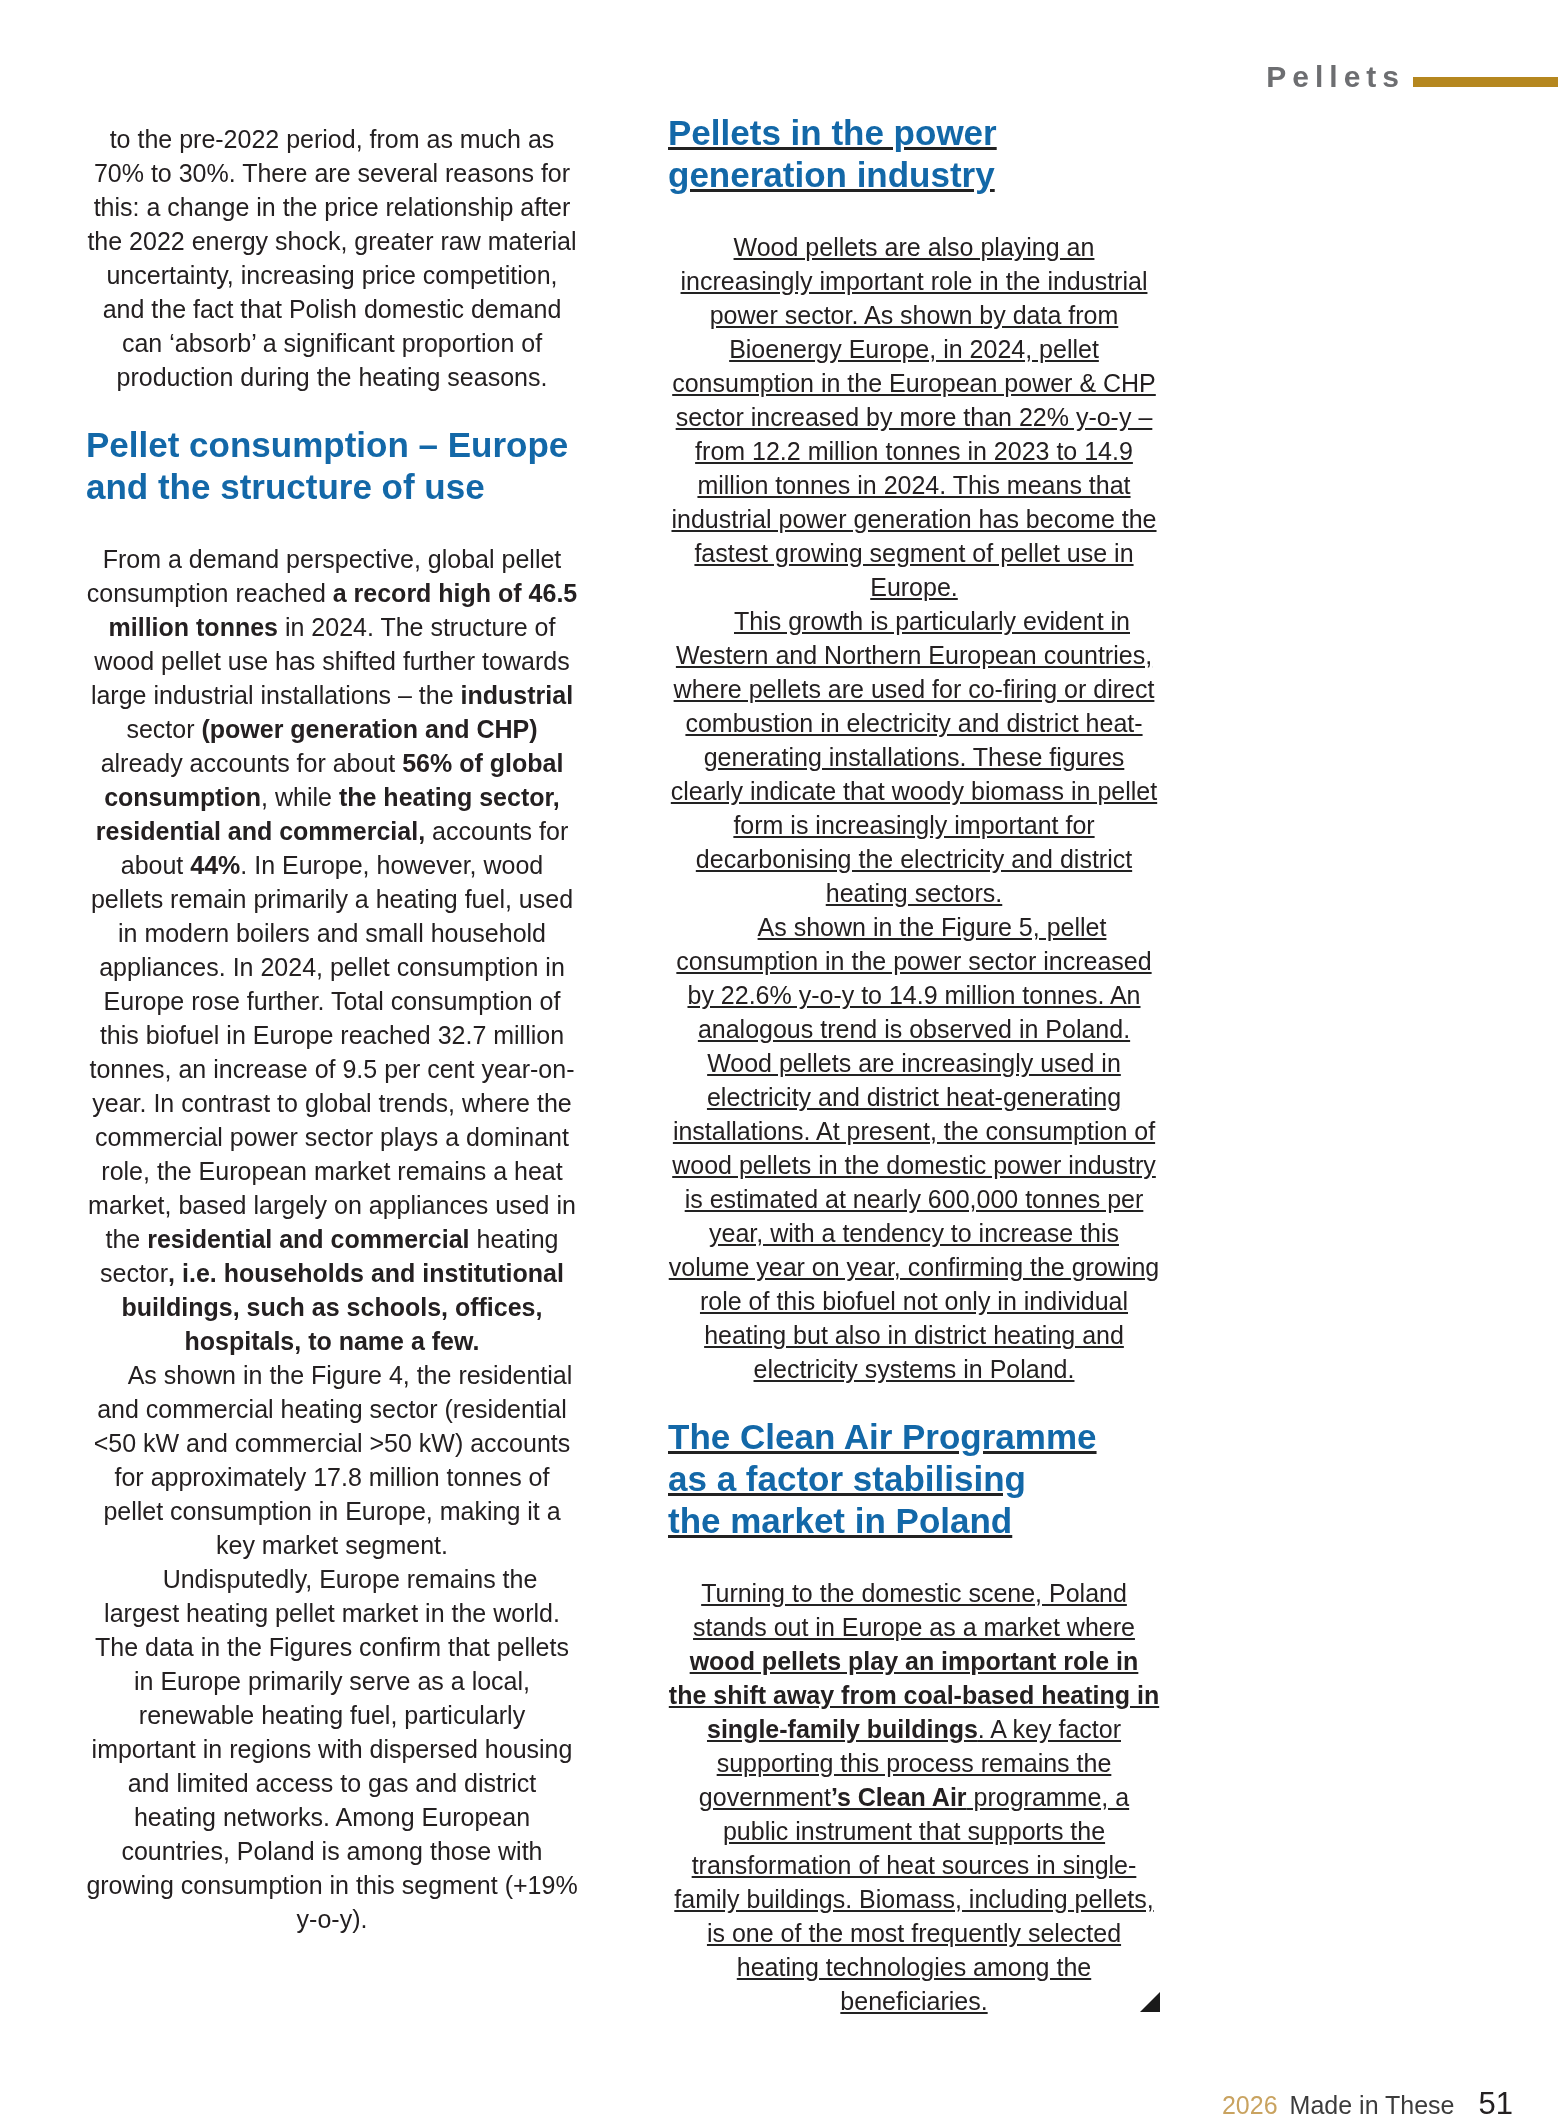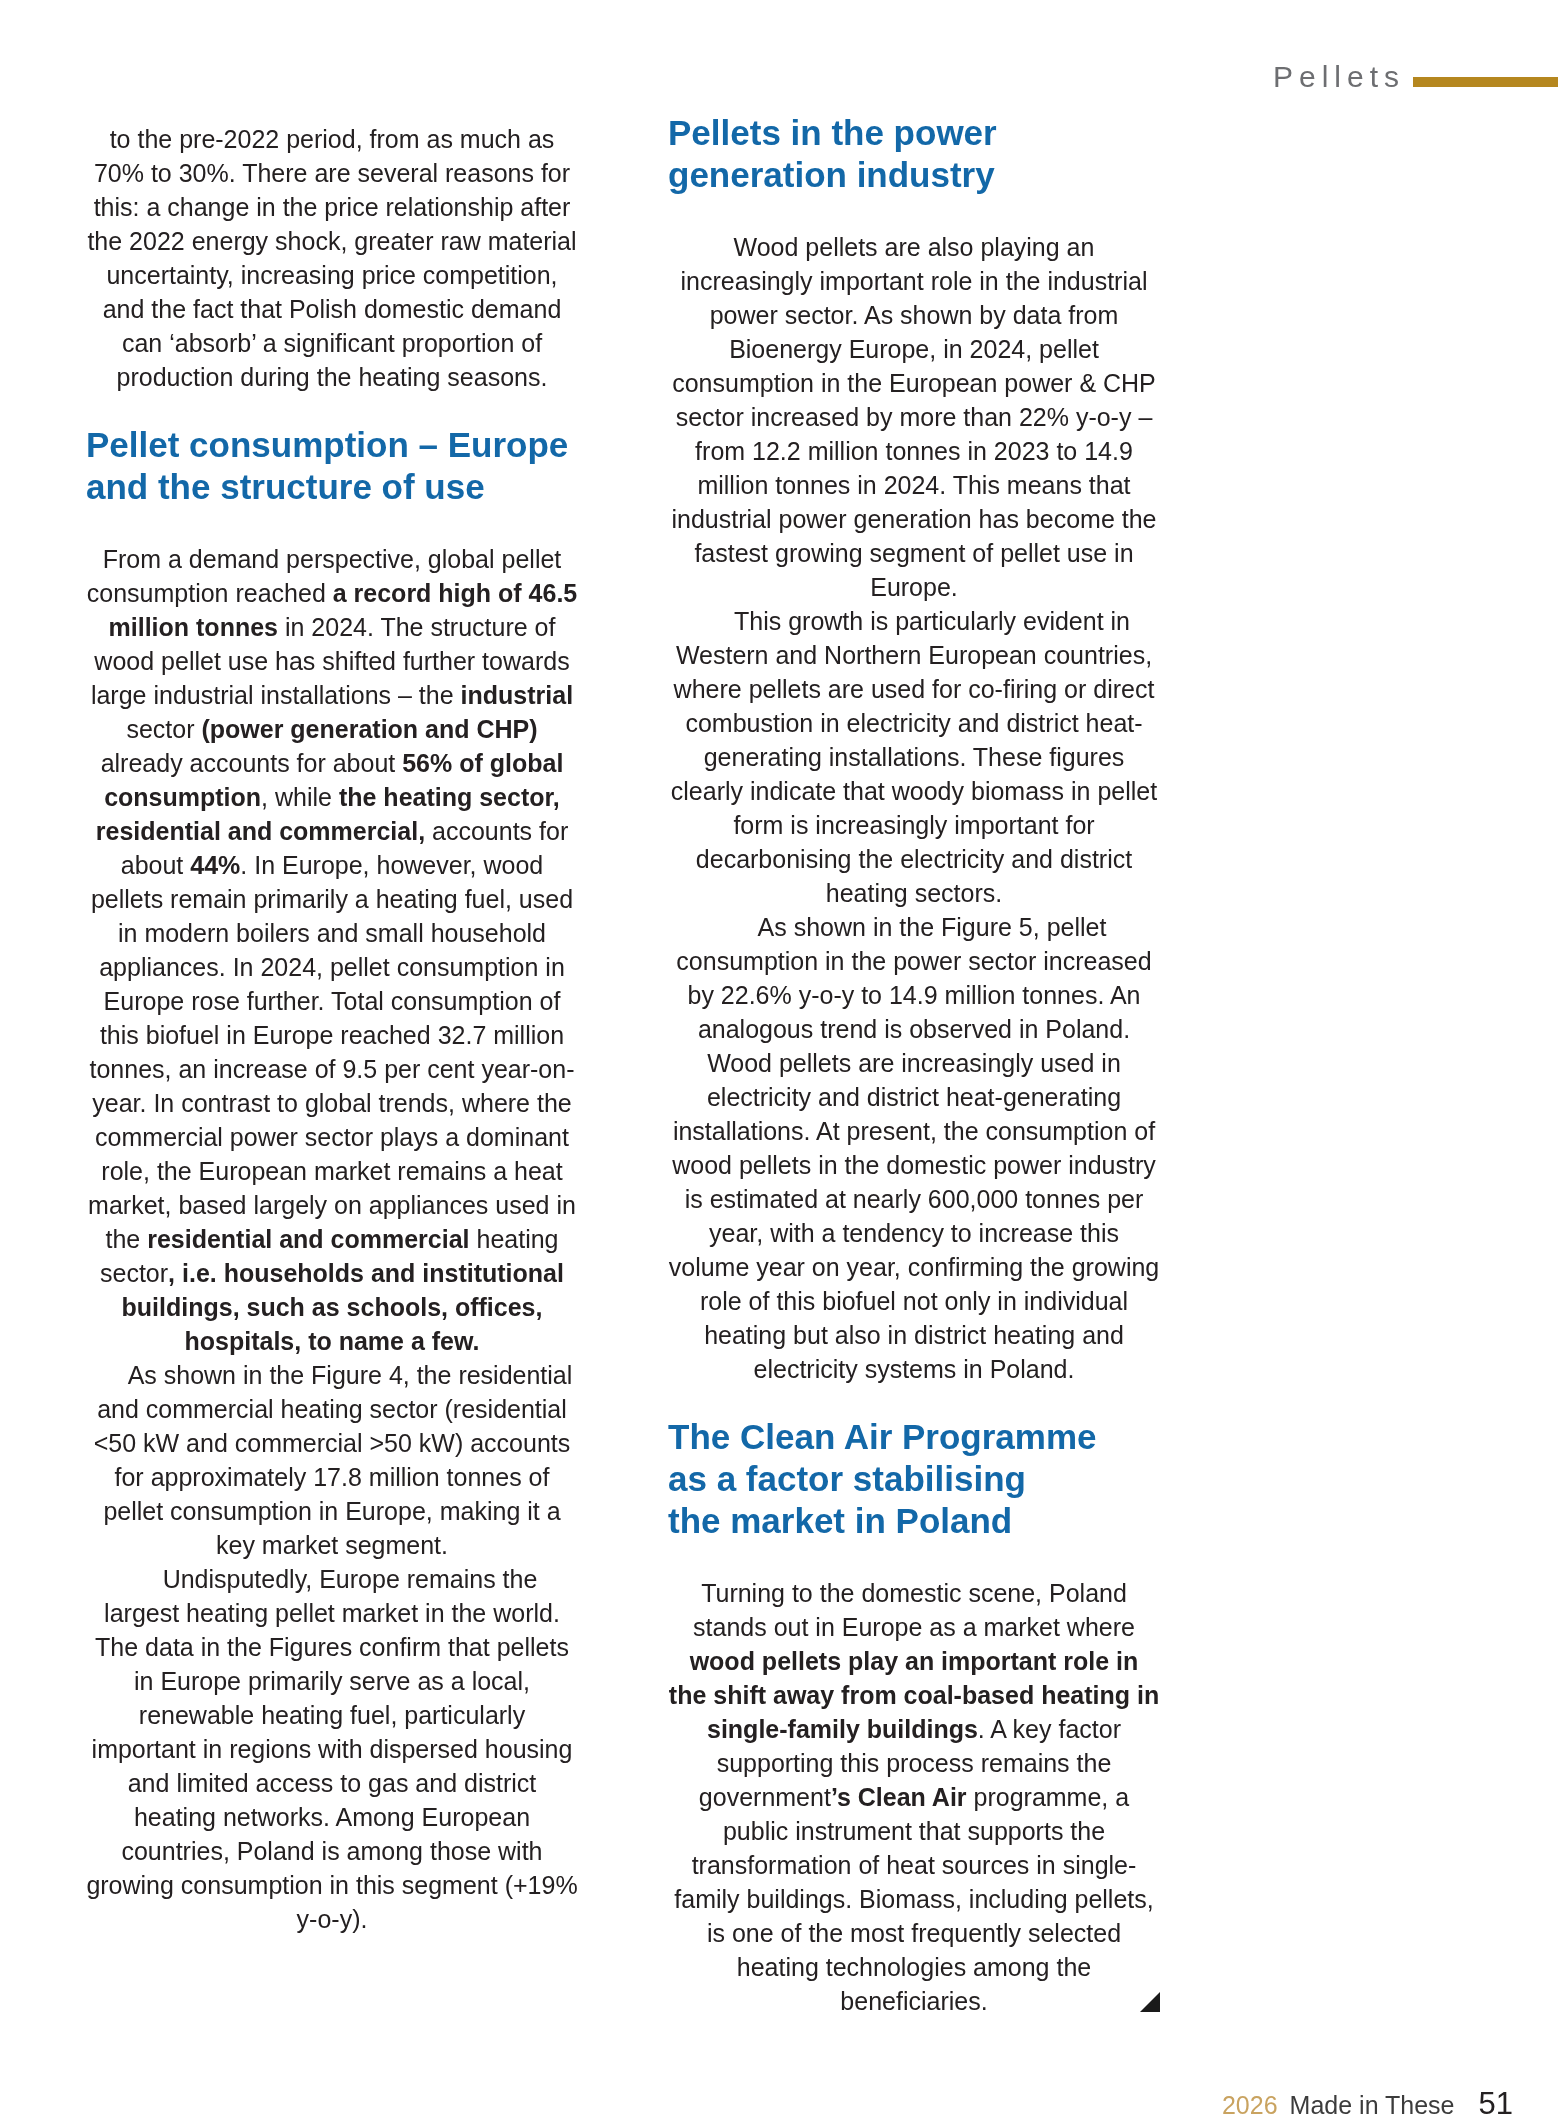--- a/index.html
+++ b/index.html
@@ -11,30 +11,30 @@
     color:#222222;
     overflow:hidden;
   }
   
   .page-header{
     position:absolute;top:60px;right:0;
     display:flex;align-items:center;
   }
   .header-label{
     font-size:30px;letter-spacing:6px;color:#6d6e71;
-    font-weight:400;
+    font-weight:700;
   }
   .header-rule{
     display:inline-block;width:145px;height:10px;
     background:#b5871f;margin-left:8px;margin-top:10px;
   }
   
   .col{position:absolute;width:492px;}
   .col-left{left:86px;top:122px;}
-  .col-right{left:668px;top:112px;}
+  .col-right{left:668px;top:112px;text-decoration:underline;}
   .body{
     margin:0;
     font-size:25px;line-height:34px;
     color:#242021;
     text-align:center;
   }
   .body .b{font-weight:700;}
   .indent{text-indent:36px;}
   .section-heading{
     margin:30px 0 34px 0;

